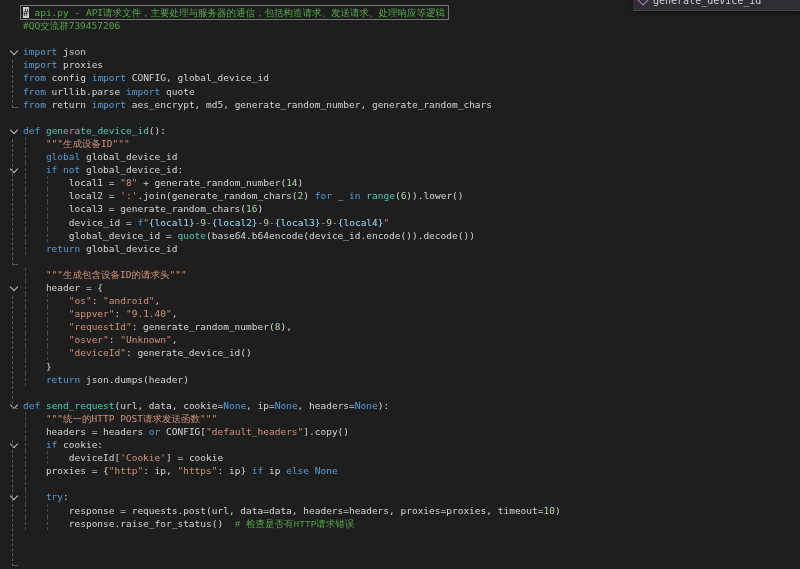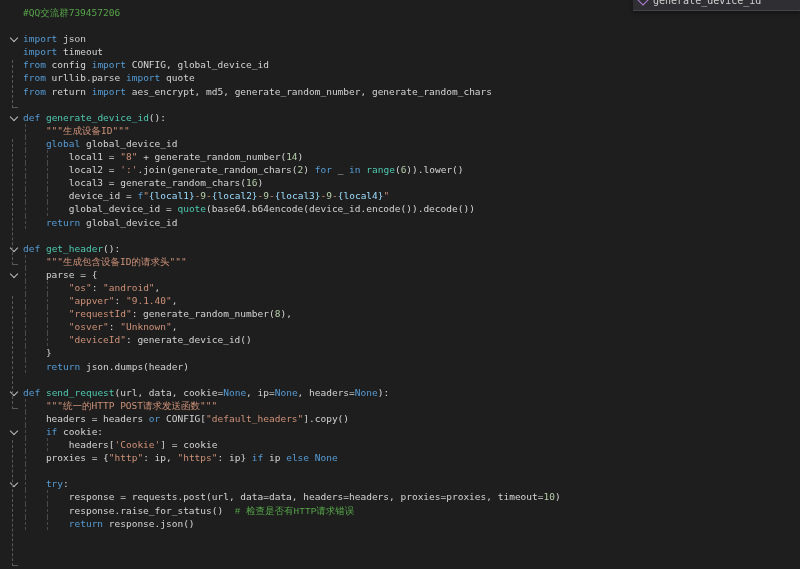--- a/index.html
+++ b/index.html
@@ -48,60 +48,60 @@
   .method-icon{
     display:inline-block;width:6px;height:6px;margin-right:6px;
     border:1px solid #b180d7;transform:rotate(45deg);vertical-align:middle;
     position:relative;top:-1px;
   }
 </style>
 </head>
 <body>
 
 <div id="code-area">
+    <div class="code-line"><span class="hl-box"><span class="tok cursor-block">#</span><span class="tok" style="color: rgb(87, 166, 74);"> api.py - API请求文件，主要处理与服务器的通信，包括构造请求、发送请求、处理响应等逻辑</span></span></div>
     <div class="code-line"><span><span class="tok" style="color: rgb(87, 166, 74);">#QQ交流群739457206</span></span></div>
     <div class="code-line"><span></span></div>
     <div class="code-line"><span class="chev"></span><span><span class="tok" style="color: rgb(86, 156, 214);">import</span><span class="tok" style="color: rgb(212, 212, 212); font-family: Liberation Mono, monospace;"> json</span></span></div>
-    <div class="code-line"><span><span class="tok" style="color: rgb(86, 156, 214);">import</span><span class="tok" style="color: rgb(212, 212, 212);"> timeout</span></span></div>
+    <div class="code-line"><span><span class="tok" style="color: rgb(86, 156, 214);">import</span><span class="tok" style="color: rgb(212, 212, 212);"> proxies</span></span></div>
     <div class="code-line"><span><span class="tok" style="color: rgb(86, 156, 214);">from</span><span class="tok" style="color: rgb(212, 212, 212);"> config </span><span class="tok" style="color: rgb(86, 156, 214);">import</span><span class="tok" style="color: rgb(212, 212, 212);"> CONFIG, global_device_id</span></span></div>
     <div class="code-line"><span><span class="tok" style="color: rgb(86, 156, 214);">from</span><span class="tok" style="color: rgb(212, 212, 212);"> urllib.parse </span><span class="tok" style="color: rgb(86, 156, 214);">import</span><span class="tok" style="color: rgb(212, 212, 212);"> quote</span></span></div>
     <div class="code-line"><span><span class="tok" style="color: rgb(86, 156, 214);">from</span><span class="tok" style="color: rgb(212, 212, 212);"> return </span><span class="tok" style="color: rgb(86, 156, 214);">import</span><span class="tok" style="color: rgb(212, 212, 212); text-align: center;"> aes_encrypt, md5, generate_random_number, generate_random_chars</span></span></div>
     <div class="code-line"><span></span></div>
     <div class="code-line"><span class="chev"></span><span><span class="tok" style="color: rgb(86, 156, 214);">def</span><span class="tok" style="color: rgb(212, 212, 212);"> </span><span class="tok" style="color: rgb(78, 201, 176);">generate_device_id</span><span class="tok" style="color: rgb(212, 212, 212);">():</span></span></div>
     <div class="code-line"><span class="indent-guide" style="left: 25px;"></span><span><span class="tok" style="color: rgb(206, 145, 120);">    """生成设备ID"""</span></span></div>
     <div class="code-line"><span class="indent-guide" style="left: 25px;"></span><span><span class="tok" style="color: rgb(86, 156, 214);">    global</span><span class="tok" style="color: rgb(212, 212, 212);"> global_device_id</span></span></div>
+    <div class="code-line"><span class="indent-guide" style="left: 25px;"></span><span class="chev"></span><span><span class="tok" style="color: rgb(86, 156, 214);">    if</span><span class="tok" style="color: rgb(212, 212, 212);"> </span><span class="tok" style="color: rgb(86, 156, 214);">not</span><span class="tok" style="color: rgb(212, 212, 212);"> global_device_id:</span></span></div>
     <div class="code-line"><span class="indent-guide" style="left: 25px;"></span><span class="indent-guide" style="left: 47px;"></span><span><span class="tok" style="color: rgb(212, 212, 212);">        local1 = </span><span class="tok" style="color: rgb(206, 145, 120);">"8"</span><span class="tok" style="color: rgb(212, 212, 212);"> + generate_random_number(</span><span class="tok" style="color: rgb(181, 206, 168);">14</span><span class="tok" style="color: rgb(212, 212, 212);">)</span></span></div>
     <div class="code-line"><span class="indent-guide" style="left: 25px;"></span><span class="indent-guide" style="left: 47px;"></span><span><span class="tok" style="color: rgb(212, 212, 212);">        local2 = </span><span class="tok" style="color: rgb(206, 145, 120);">':'</span><span class="tok" style="color: rgb(212, 212, 212);">.join(generate_random_chars(</span><span class="tok" style="color: rgb(181, 206, 168);">2</span><span class="tok" style="color: rgb(212, 212, 212);">) </span><span class="tok" style="color: rgb(86, 156, 214);">for</span><span class="tok" style="color: rgb(212, 212, 212);"> _ </span><span class="tok" style="color: rgb(86, 156, 214);">in</span><span class="tok" style="color: rgb(212, 212, 212);"> </span><span class="tok" style="color: rgb(78, 201, 176);">range</span><span class="tok" style="color: rgb(212, 212, 212);">(</span><span class="tok" style="color: rgb(181, 206, 168);">6</span><span class="tok" style="color: rgb(212, 212, 212);">)).lower()</span></span></div>
     <div class="code-line"><span class="indent-guide" style="left: 25px;"></span><span class="indent-guide" style="left: 47px;"></span><span><span class="tok" style="color: rgb(212, 212, 212);">        local3 = generate_random_chars(</span><span class="tok" style="color: rgb(181, 206, 168);">16</span><span class="tok" style="color: rgb(212, 212, 212);">)</span></span></div>
     <div class="code-line"><span class="indent-guide" style="left: 25px;"></span><span class="indent-guide" style="left: 47px;"></span><span><span class="tok" style="color: rgb(212, 212, 212);">        device_id = </span><span class="tok" style="color: rgb(86, 156, 214);">f</span><span class="tok" style="color: rgb(206, 145, 120);">"</span><span class="tok" style="color: rgb(156, 220, 254);">{local1}</span><span class="tok" style="color: rgb(206, 145, 120);">-</span><span class="tok" style="color: rgb(181, 206, 168);">9</span><span class="tok" style="color: rgb(206, 145, 120);">-</span><span class="tok" style="color: rgb(156, 220, 254);">{local2}</span><span class="tok" style="color: rgb(206, 145, 120);">-</span><span class="tok" style="color: rgb(181, 206, 168);">9</span><span class="tok" style="color: rgb(206, 145, 120);">-</span><span class="tok" style="color: rgb(156, 220, 254);">{local3}</span><span class="tok" style="color: rgb(206, 145, 120);">-</span><span class="tok" style="color: rgb(181, 206, 168);">9</span><span class="tok" style="color: rgb(206, 145, 120);">-</span><span class="tok" style="color: rgb(156, 220, 254);">{local4}</span><span class="tok" style="color: rgb(206, 145, 120);">"</span></span></div>
     <div class="code-line"><span class="indent-guide" style="left: 25px;"></span><span class="indent-guide" style="left: 47px;"></span><span><span class="tok" style="color: rgb(212, 212, 212);">        global_device_id = </span><span class="tok" style="color: rgb(78, 201, 176);">quote</span><span class="tok" style="color: rgb(212, 212, 212);">(base64.b64encode(device_id.encode()).decode())</span></span></div>
     <div class="code-line"><span class="indent-guide" style="left: 25px;"></span><span><span class="tok" style="color: rgb(86, 156, 214);">    return</span><span class="tok" style="color: rgb(212, 212, 212);"> global_device_id</span></span></div>
     <div class="code-line"><span></span></div>
-    <div class="code-line"><span class="chev"></span><span><span class="tok" style="color: rgb(86, 156, 214);">def</span><span class="tok" style="color: rgb(212, 212, 212);"> </span><span class="tok" style="color: rgb(78, 201, 176);">get_header</span><span class="tok" style="color: rgb(212, 212, 212);">():</span></span></div>
     <div class="code-line"><span class="indent-guide" style="left: 25px;"></span><span><span class="tok" style="color: rgb(206, 145, 120);">    """生成包含设备ID的请求头"""</span></span></div>
-    <div class="code-line"><span class="indent-guide" style="left: 25px;"></span><span class="chev"></span><span><span class="tok" style="color: rgb(212, 212, 212);">    parse = {</span></span></div>
+    <div class="code-line"><span class="indent-guide" style="left: 25px;"></span><span class="chev"></span><span><span class="tok" style="color: rgb(212, 212, 212);">    header = {</span></span></div>
     <div class="code-line"><span class="indent-guide" style="left: 25px;"></span><span class="indent-guide" style="left: 47px;"></span><span><span class="tok" style="color: rgb(206, 145, 120);">        "os"</span><span class="tok" style="color: rgb(212, 212, 212);">: </span><span class="tok" style="color: rgb(206, 145, 120);">"android"</span><span class="tok" style="color: rgb(212, 212, 212);">,</span></span></div>
     <div class="code-line"><span class="indent-guide" style="left: 25px;"></span><span class="indent-guide" style="left: 47px;"></span><span><span class="tok" style="color: rgb(206, 145, 120);">        "appver"</span><span class="tok" style="color: rgb(212, 212, 212);">: </span><span class="tok" style="color: rgb(206, 145, 120);">"9.1.40"</span><span class="tok" style="color: rgb(212, 212, 212);">,</span></span></div>
     <div class="code-line"><span class="indent-guide" style="left: 25px;"></span><span class="indent-guide" style="left: 47px;"></span><span><span class="tok" style="color: rgb(206, 145, 120);">        "requestId"</span><span class="tok" style="color: rgb(212, 212, 212);">: generate_random_number(</span><span class="tok" style="color: rgb(181, 206, 168);">8</span><span class="tok" style="color: rgb(212, 212, 212);">),</span></span></div>
     <div class="code-line"><span class="indent-guide" style="left: 25px;"></span><span class="indent-guide" style="left: 47px;"></span><span><span class="tok" style="color: rgb(206, 145, 120);">        "osver"</span><span class="tok" style="color: rgb(212, 212, 212);">: </span><span class="tok" style="color: rgb(206, 145, 120);">"Unknown"</span><span class="tok" style="color: rgb(212, 212, 212);">,</span></span></div>
     <div class="code-line"><span class="indent-guide" style="left: 25px;"></span><span class="indent-guide" style="left: 47px;"></span><span><span class="tok" style="color: rgb(206, 145, 120);">        "deviceId"</span><span class="tok" style="color: rgb(212, 212, 212);">: generate_device_id()</span></span></div>
     <div class="code-line"><span class="indent-guide" style="left: 25px;"></span><span><span class="tok" style="color: rgb(212, 212, 212);">    }</span></span></div>
     <div class="code-line"><span class="indent-guide" style="left: 25px;"></span><span><span class="tok" style="color: rgb(86, 156, 214);">    return</span><span class="tok" style="color: rgb(212, 212, 212); text-align: right;"> json.dumps(header)</span></span></div>
     <div class="code-line"><span></span></div>
     <div class="code-line"><span class="chev"></span><span><span class="tok" style="color: rgb(86, 156, 214);">def</span><span class="tok" style="color: rgb(212, 212, 212);"> </span><span class="tok" style="color: rgb(78, 201, 176);">send_request</span><span class="tok" style="color: rgb(212, 212, 212);">(url, data, cookie=</span><span class="tok" style="color: rgb(86, 156, 214);">None</span><span class="tok" style="color: rgb(212, 212, 212);">, ip=</span><span class="tok" style="color: rgb(86, 156, 214);">None</span><span class="tok" style="color: rgb(212, 212, 212);">, headers=</span><span class="tok" style="color: rgb(86, 156, 214);">None</span><span class="tok" style="color: rgb(212, 212, 212);">):</span></span></div>
     <div class="code-line"><span class="indent-guide" style="left: 25px;"></span><span><span class="tok" style="color: rgb(206, 145, 120);">    """统一的HTTP POST请求发送函数"""</span></span></div>
     <div class="code-line"><span class="indent-guide" style="left: 25px;"></span><span><span class="tok" style="color: rgb(212, 212, 212);">    headers = headers </span><span class="tok" style="color: rgb(86, 156, 214);">or</span><span class="tok" style="color: rgb(212, 212, 212);"> CONFIG[</span><span class="tok" style="color: rgb(206, 145, 120);">"default_headers"</span><span class="tok" style="color: rgb(212, 212, 212);">].copy()</span></span></div>
     <div class="code-line"><span class="indent-guide" style="left: 25px;"></span><span class="chev"></span><span><span class="tok" style="color: rgb(86, 156, 214);">    if</span><span class="tok" style="color: rgb(212, 212, 212);"> cookie:</span></span></div>
-    <div class="code-line"><span class="indent-guide" style="left: 25px;"></span><span class="indent-guide" style="left: 47px;"></span><span><span class="tok" style="color: rgb(212, 212, 212);">        headers[</span><span class="tok" style="color: rgb(206, 145, 120);">'Cookie'</span><span class="tok" style="color: rgb(212, 212, 212);">] = cookie</span></span></div>
+    <div class="code-line"><span class="indent-guide" style="left: 25px;"></span><span class="indent-guide" style="left: 47px;"></span><span><span class="tok" style="color: rgb(212, 212, 212);">        deviceId[</span><span class="tok" style="color: rgb(206, 145, 120);">'Cookie'</span><span class="tok" style="color: rgb(212, 212, 212);">] = cookie</span></span></div>
     <div class="code-line"><span class="indent-guide" style="left: 25px;"></span><span><span class="tok" style="color: rgb(212, 212, 212);">    proxies = {</span><span class="tok" style="color: rgb(206, 145, 120);">"http"</span><span class="tok" style="color: rgb(212, 212, 212);">: ip, </span><span class="tok" style="color: rgb(206, 145, 120);">"https"</span><span class="tok" style="color: rgb(212, 212, 212);">: ip} </span><span class="tok" style="color: rgb(86, 156, 214);">if</span><span class="tok" style="color: rgb(212, 212, 212);"> ip </span><span class="tok" style="color: rgb(86, 156, 214);">else</span><span class="tok" style="color: rgb(212, 212, 212);"> </span><span class="tok" style="color: rgb(86, 156, 214);">None</span></span></div>
     <div class="code-line"><span class="indent-guide" style="left: 25px;"></span><span></span></div>
     <div class="code-line"><span class="indent-guide" style="left: 25px;"></span><span class="chev"></span><span><span class="tok" style="color: rgb(86, 156, 214);">    try</span><span class="tok" style="color: rgb(212, 212, 212);">:</span></span></div>
     <div class="code-line"><span class="indent-guide" style="left: 25px;"></span><span class="indent-guide" style="left: 47px;"></span><span><span class="tok" style="color: rgb(212, 212, 212);">        response = requests.post(url, data=data, headers=headers, proxies=proxies, timeout=</span><span class="tok" style="color: rgb(181, 206, 168);">10</span><span class="tok" style="color: rgb(212, 212, 212);">)</span></span></div>
     <div class="code-line"><span class="indent-guide" style="left: 25px;"></span><span class="indent-guide" style="left: 47px;"></span><span><span class="tok" style="color: rgb(212, 212, 212);">        response.raise_for_status()  </span><span class="tok" style="color: rgb(87, 166, 74); font-family: Liberation Mono, monospace;"># 检查是否有HTTP请求错误</span></span></div>
-    <div class="code-line"><span class="indent-guide" style="left: 25px;"></span><span class="indent-guide" style="left: 47px;"></span><span><span class="tok" style="color: rgb(86, 156, 214);">        return</span><span class="tok" style="color: rgb(212, 212, 212);"> response.json()</span></span></div>
   </div>
 
 <div id="suggest-popup">
   <div class="suggest-item">
     <span class="method-icon"></span><span>generate_device_id</span>
   </div>
 </div>
 
 <div class="fold-scope foot" style="left: 12px; top: 60.4px; height: 46.4px;"></div>
 <div class="fold-scope foot" style="left: 12px; top: 139px; height: 125px;"></div>

